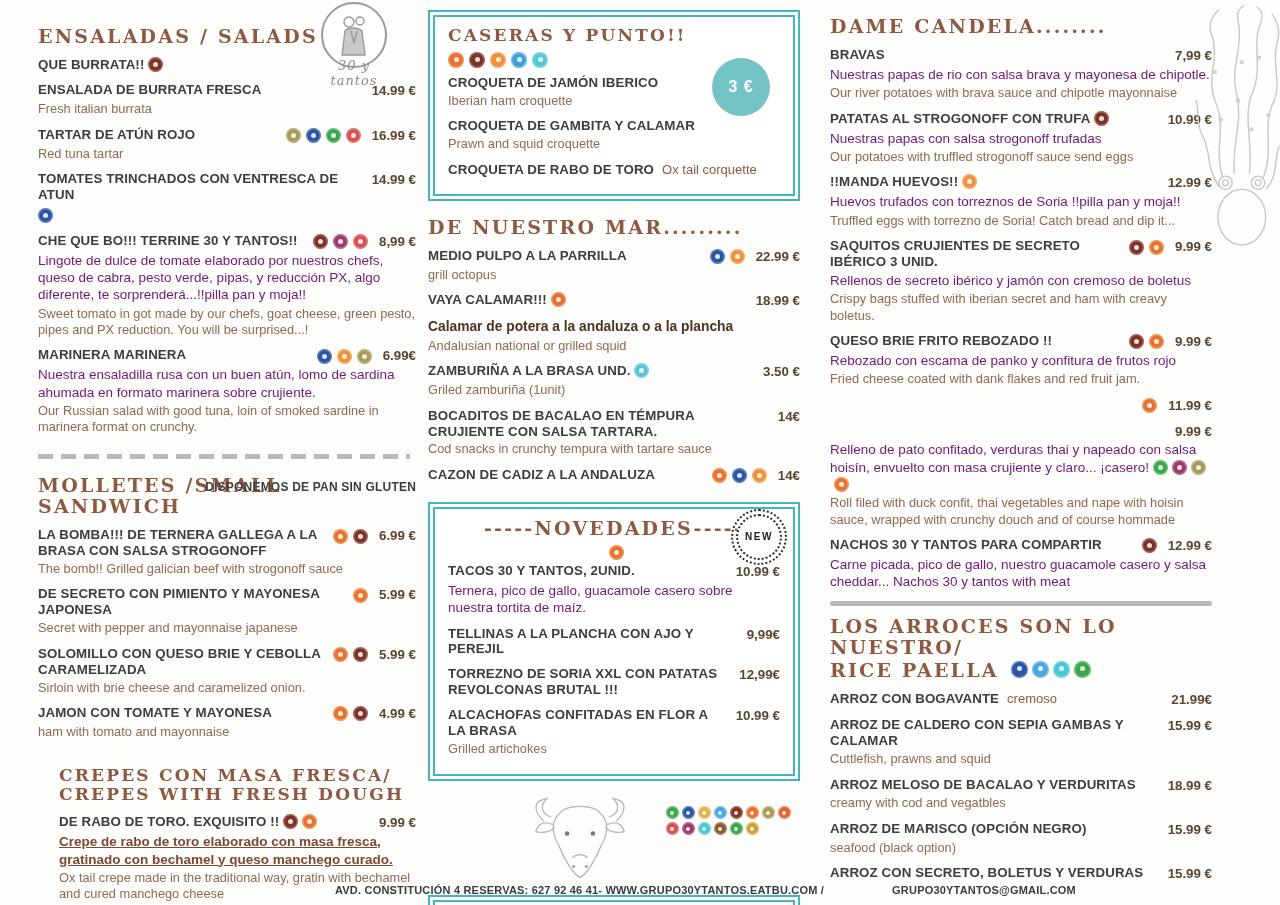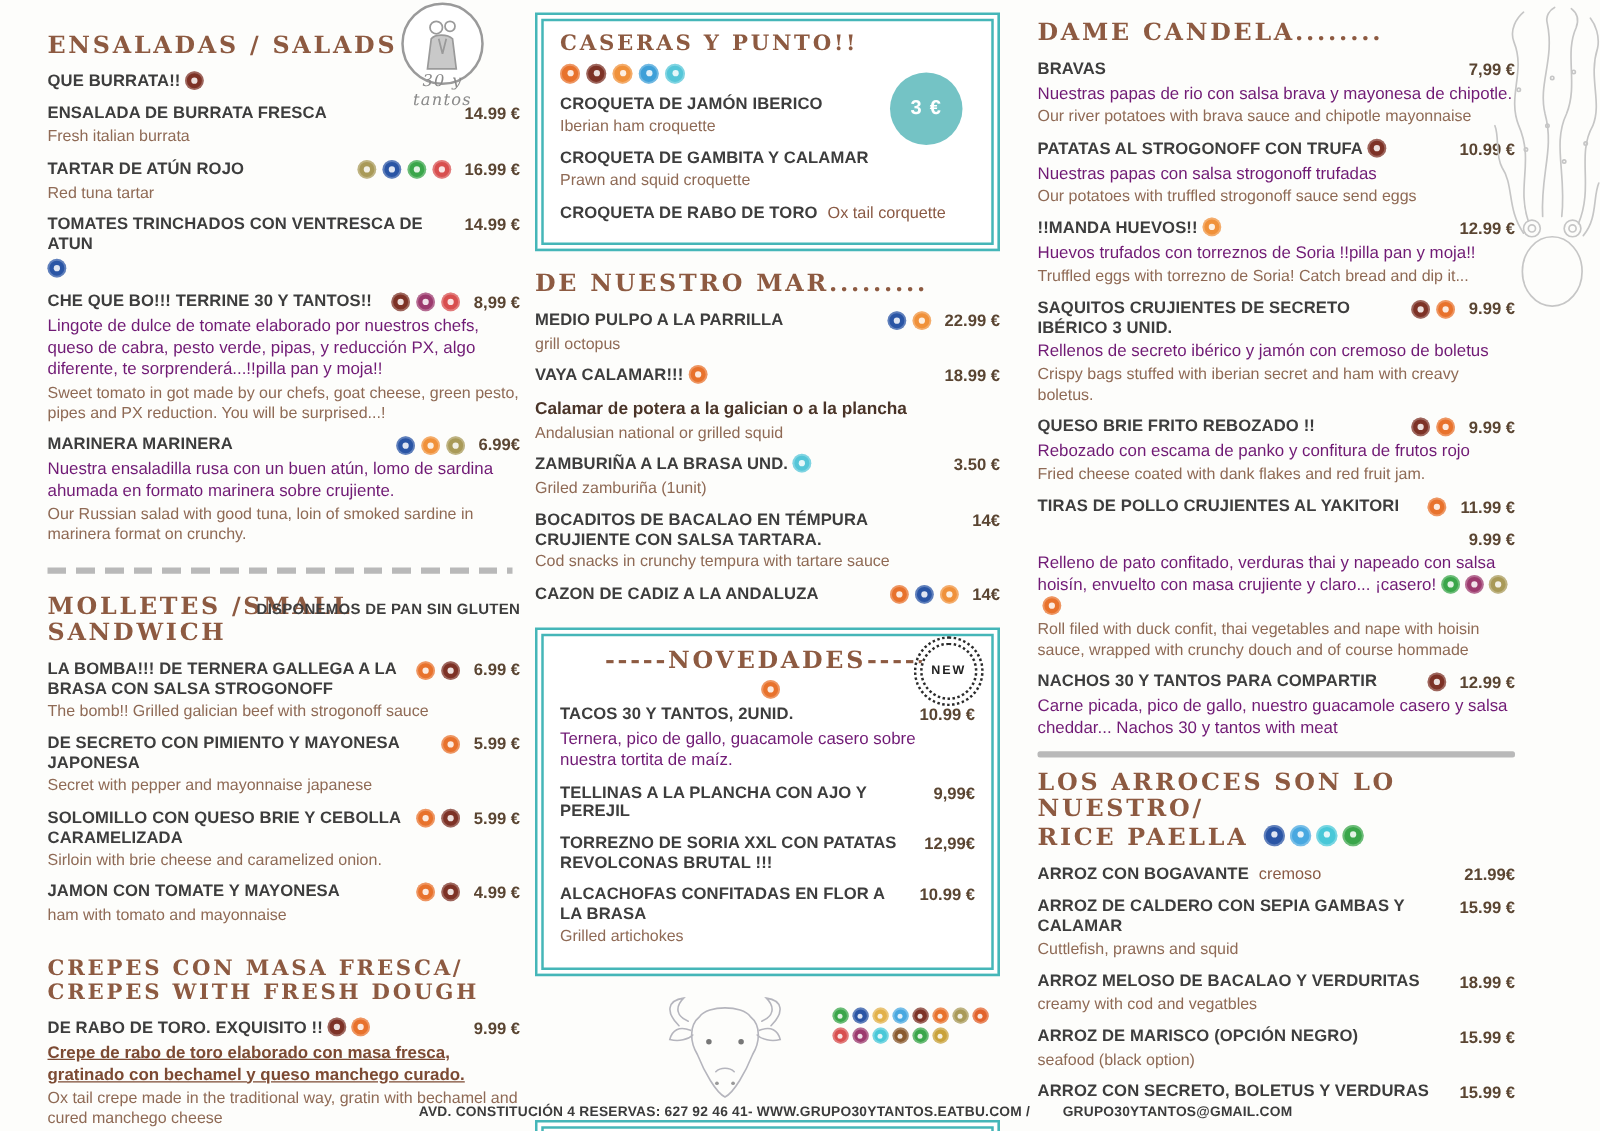--- a/index.html
+++ b/index.html
@@ -67,21 +67,21 @@
   .allergen-grid .alg{width:13px;height:13px;margin:1.5px;}
   .allergen-grid .alg::after{width:4px;height:4px;margin-top:4.5px;}
 
   .logo{position:absolute;left:316px;top:2px;width:76px;text-align:center;}
   .logo-circle{width:62px;height:62px;border-radius:50%;border:2px solid #9a9a9a;margin:0 auto;
      display:flex;align-items:center;justify-content:center;background:#fff;}
   .logo-script{font-family:"DejaVu Serif",serif;font-style:italic;color:#8a8a8a;
      font-size:13px;margin-top:-10px;letter-spacing:1px;}
 
   .octopus{position:absolute;right:0;top:0;}
-  .footer{position:absolute;left:335px;top:884px;display:flex;gap:26px;
+  .footer{position:absolute;left:335px;top:884px;display:flex;gap:68px;
      font-size:11px;font-weight:700;color:#3b3b3b;letter-spacing:0.2px;}
 </style>
 </head>
 <body>
 
 <div class="page">
 
   <div class="col col-left">
     <section>
       <h2 class="h">ENSALADAS / SALADS</h2>
@@ -199,21 +199,21 @@
                 <span class="alg" style="background: rgb(232, 114, 44);"></span>
                 <span class="alg" style="background: rgb(125, 50, 38);"></span>
                 <div class="price">4.99 €</div>
               </div>
             </div>
             <div class="desc en">ham with tomato and mayonnaise</div>
           </div>
         </div>
     </section>
 
-    <section style="margin-top:26px;">
+    <section style="margin-top:26px;margin-left:21px;">
       <h2 class="h h-small">
           <span class="h-line">CREPES CON MASA FRESCA/</span>
           <span class="h-line">CREPES WITH FRESH DOUGH</span>
         </h2>
       <div class="items">
           <div class="mi">
             <div class="irow">
               <div class="iname">DE RABO DE TORO. EXQUISITO !!<span class="alg" style="background: rgb(125, 50, 38);"></span><span class="alg" style="background: rgb(232, 114, 44);"></span></div>
               <div class="iright">
                 <div class="price">9.99 €</div>
@@ -266,21 +266,21 @@
             </div>
             <div class="desc en">grill octopus</div>
           </div>
           <div class="mi">
             <div class="irow">
               <div class="iname">VAYA CALAMAR!!!<span class="alg" style="background: rgb(232, 114, 44);"></span></div>
               <div class="iright">
                 <div class="price">18.99 €</div>
               </div>
             </div>
-            <div class="desc bolddark">Calamar de potera a la galician o a la plancha</div>
+            <div class="desc bolddark">Calamar de potera a la andaluza o a la plancha</div>
             <div class="desc en">Andalusian national or grilled squid</div>
           </div>
           <div class="mi">
             <div class="irow">
               <div class="iname">ZAMBURIÑA A LA BRASA  UND.<span class="alg" style="background: rgb(85, 198, 216);"></span></div>
               <div class="iright">
                 <div class="price">3.50 €</div>
               </div>
             </div>
             <div class="desc en">Griled zamburiña (1unit)</div>
@@ -443,21 +443,20 @@
                 <span class="alg" style="background: rgb(125, 50, 38);"></span>
                 <span class="alg" style="background: rgb(232, 114, 44);"></span>
                 <div class="price">9.99 €</div>
               </div>
             </div>
             <div class="desc es">Rebozado con escama de panko y confitura de frutos rojo</div>
             <div class="desc en">Fried cheese coated with dank flakes and red fruit jam.</div>
           </div>
           <div class="mi">
             <div class="irow">
-              <div class="iname">TIRAS DE POLLO CRUJIENTES AL YAKITORI</div>
               <div class="iright">
                 <span class="alg" style="background: rgb(232, 114, 44);"></span>
                 <div class="price">11.99 €</div>
               </div>
             </div>
           </div>
           <div class="mi">
             <div class="irow">
               <div class="iright">
                 <div class="price">9.99 €</div>

